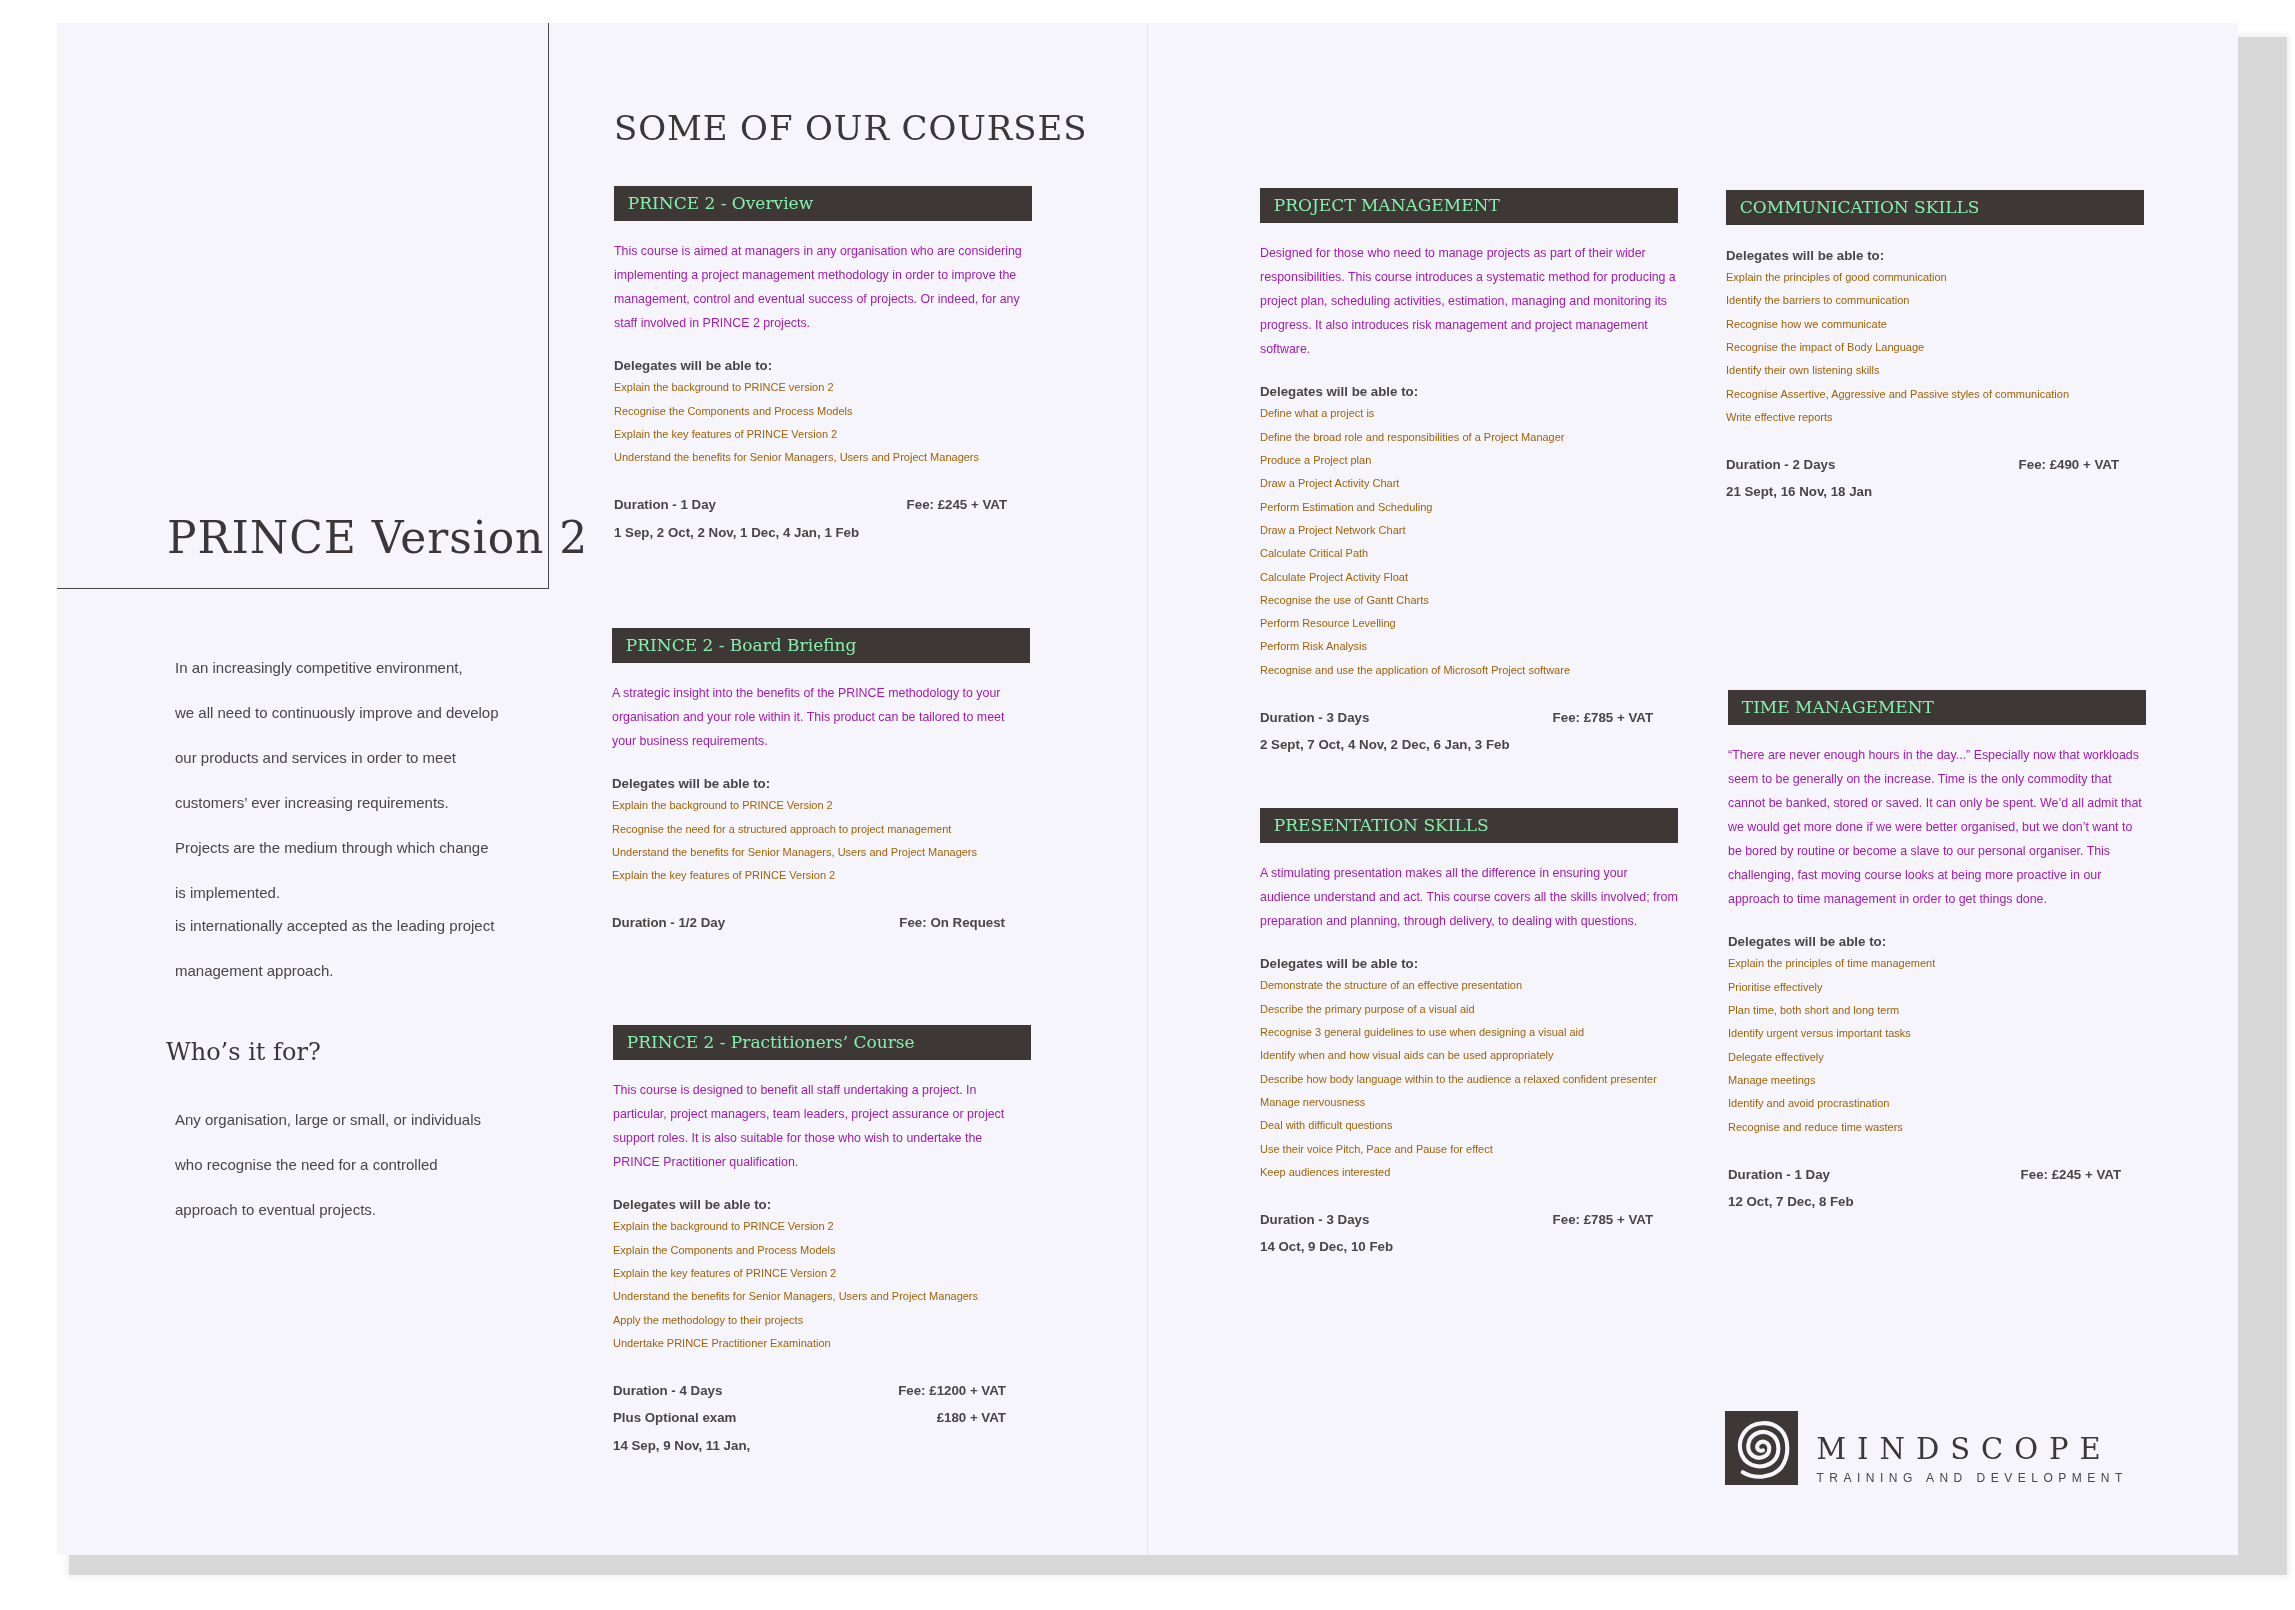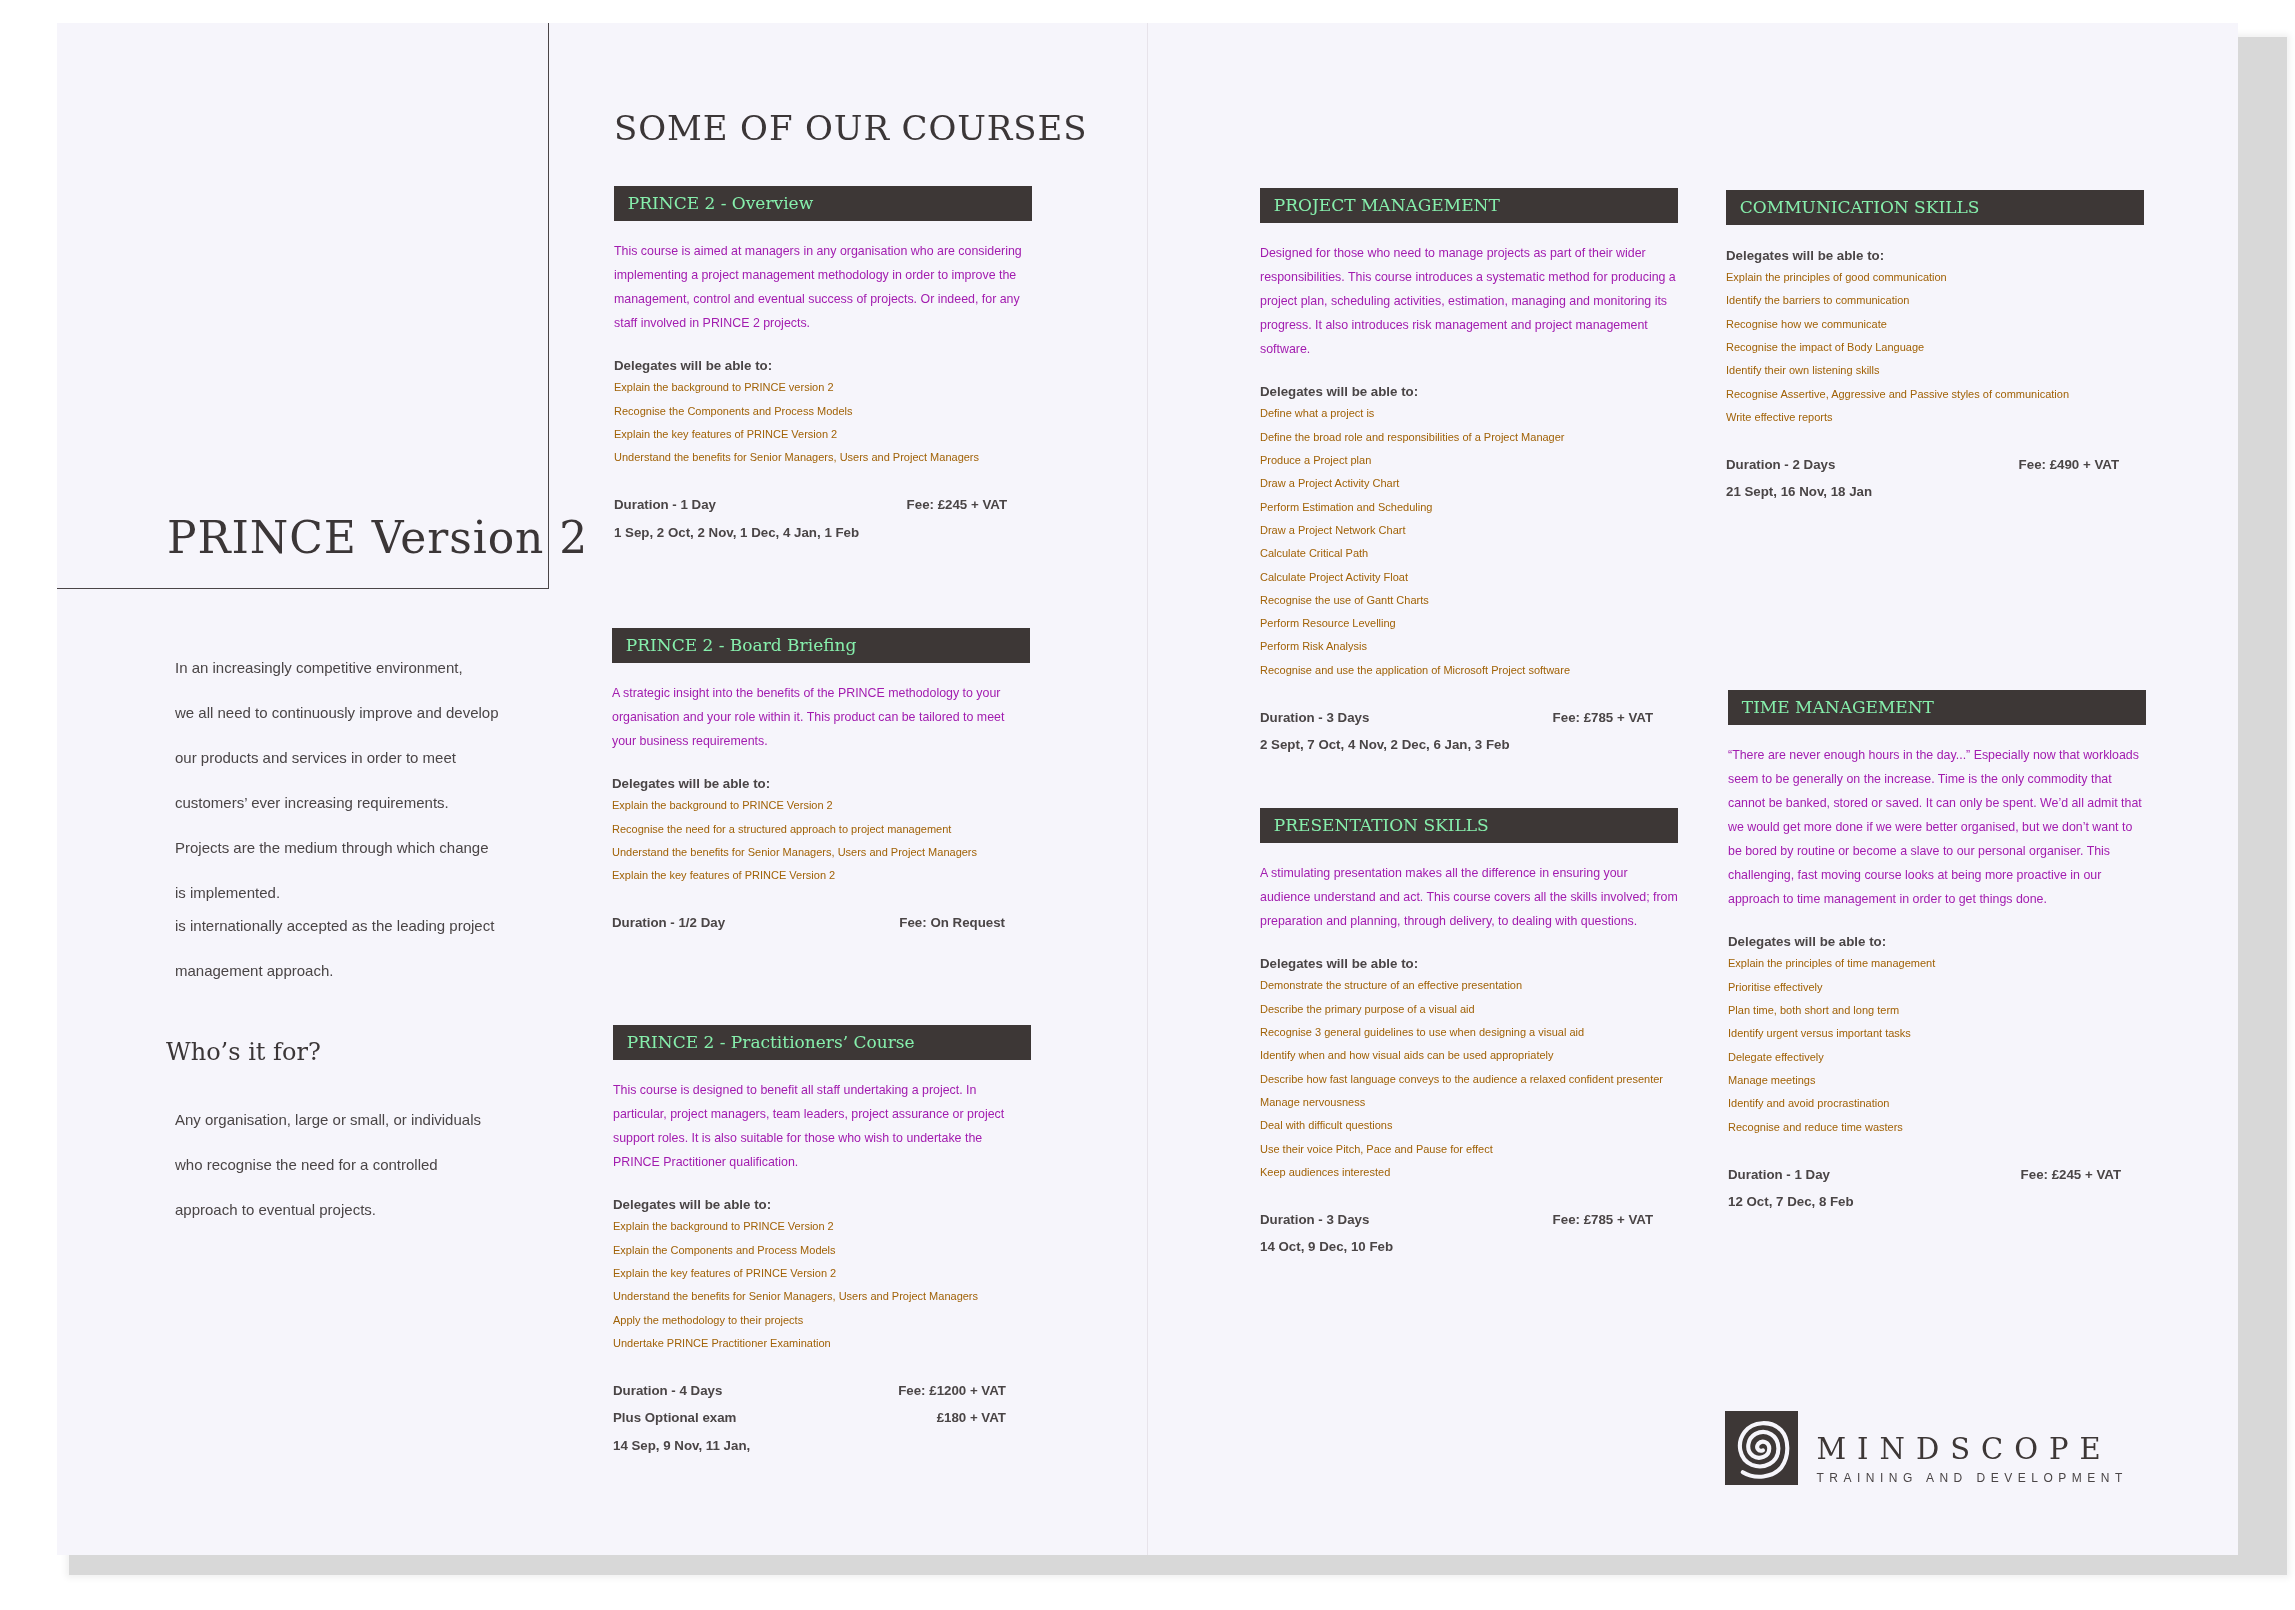--- a/index.html
+++ b/index.html
@@ -167,21 +167,21 @@
 </div>
   <div class="course" style="left:1260px; top:808px;">
   <div class="bar"><span>PRESENTATION SKILLS</span></div>
   <div class="desc">A stimulating presentation makes all the difference in ensuring your audience understand and act. This course covers all the skills involved; from preparation and planning, through delivery, to dealing with questions.</div>
   <div class="delegates">Delegates will be able to:</div>
   <ul class="items">
         <li>Demonstrate the structure of an effective presentation</li>
         <li>Describe the primary purpose of a visual aid</li>
         <li>Recognise 3 general guidelines to use when designing a visual aid</li>
         <li>Identify when and how visual aids can be used appropriately</li>
-        <li>Describe how fast language conveys to the audience a relaxed confident presenter</li>
+        <li>Describe how body language within to the audience a relaxed confident presenter</li>
         <li>Manage nervousness</li>
         <li>Deal with difficult questions</li>
         <li>Use their voice Pitch, Pace and Pause for effect</li>
         <li>Keep audiences interested</li>
       </ul>
   <div class="meta">
     <div class="meta-row">
       <span>Duration - 3 Days</span>
       <span>Fee: £785 + VAT</span>
     </div>

